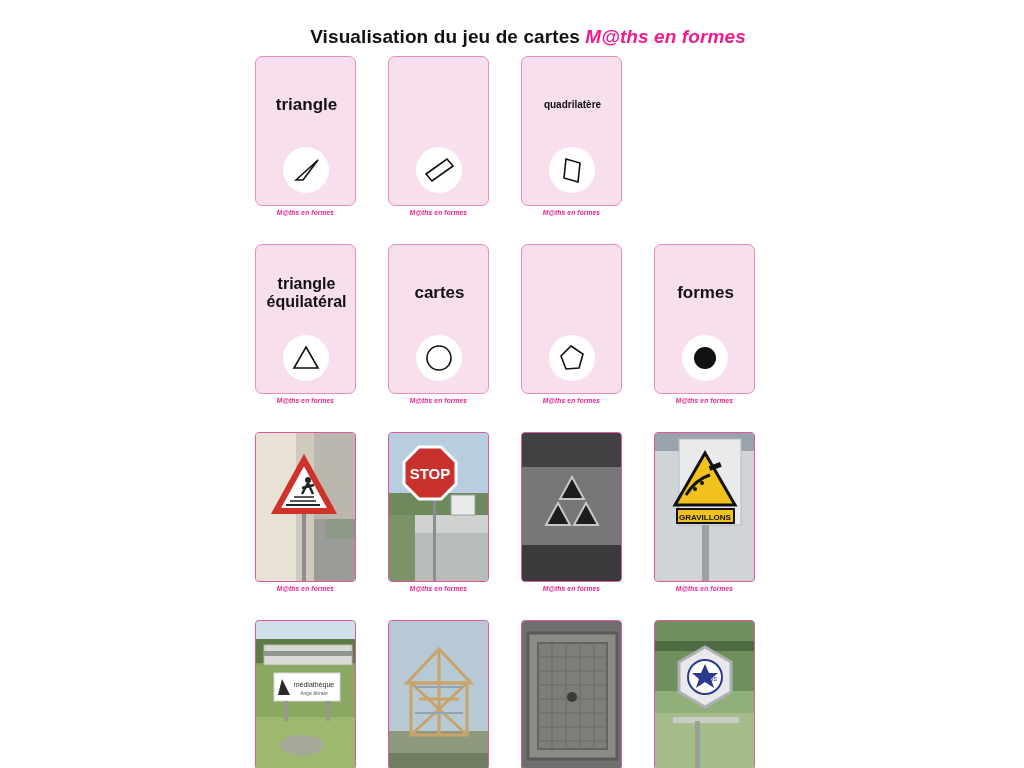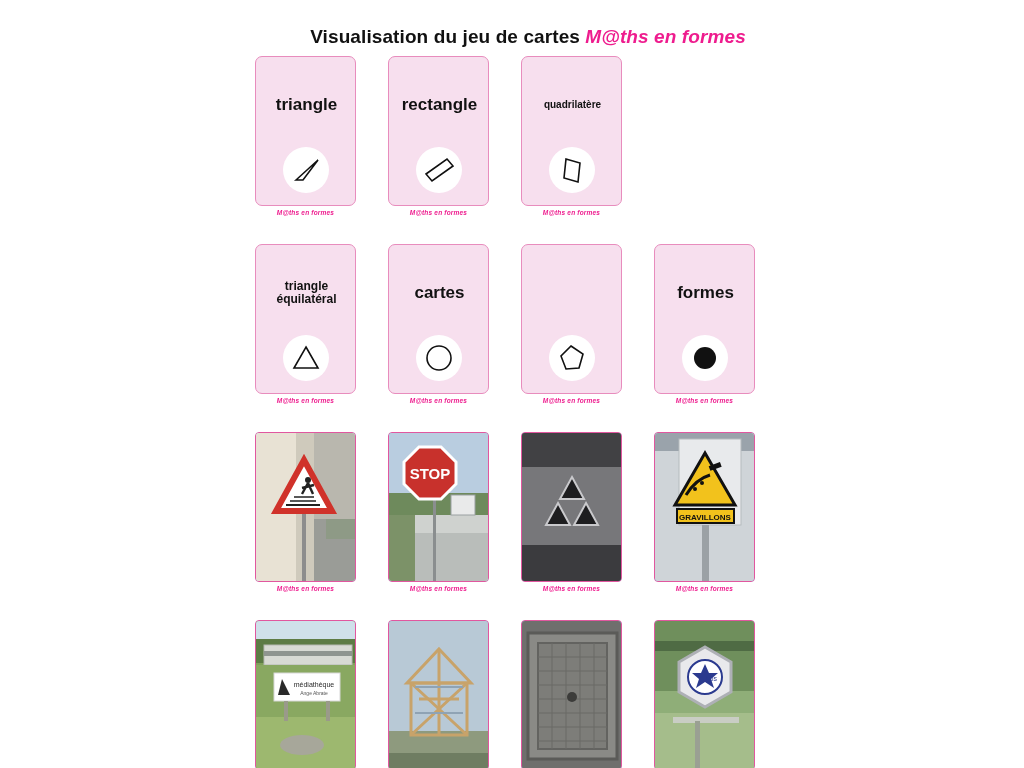--- a/index.html
+++ b/index.html
@@ -82,21 +82,21 @@
     font-weight: bold;
     color: #111111;
     line-height: 1.12;
     padding: 0 3px;
     box-sizing: border-box;
   }
   .card-label.small {
     font-size: 10px;
   }
   .card-label.two-line {
-    font-size: 12px;
+    font-size: 16px;
   }
   .shape-badge {
     position: absolute;
     left: 50%;
     transform: translateX(-50%);
     bottom: 12px;
     width: 46px;
     height: 46px;
     border-radius: 50%;
     background: #ffffff;
@@ -140,21 +140,20 @@
             <svg width="40" height="40" viewBox="0 0 40 40">
                 <polygon points="10,30 32,10 17,30" fill="none" stroke="#111" stroke-width="1.6"></polygon>
               </svg>
           </div>
         </div>
         <div class="caption">M@ths en formes</div>
       </div>
 
       <div class="card-wrap">
         <div class="card">
-          <div class="card-label">rectangle</div>
           <div class="shape-badge">
             <svg width="40" height="40" viewBox="0 0 40 40">
                 <polygon points="7,24 28,9 34,16 13,31" fill="none" stroke="#111" stroke-width="1.6"></polygon>
               </svg>
           </div>
         </div>
         <div class="caption">M@ths en formes</div>
       </div>
 
 

